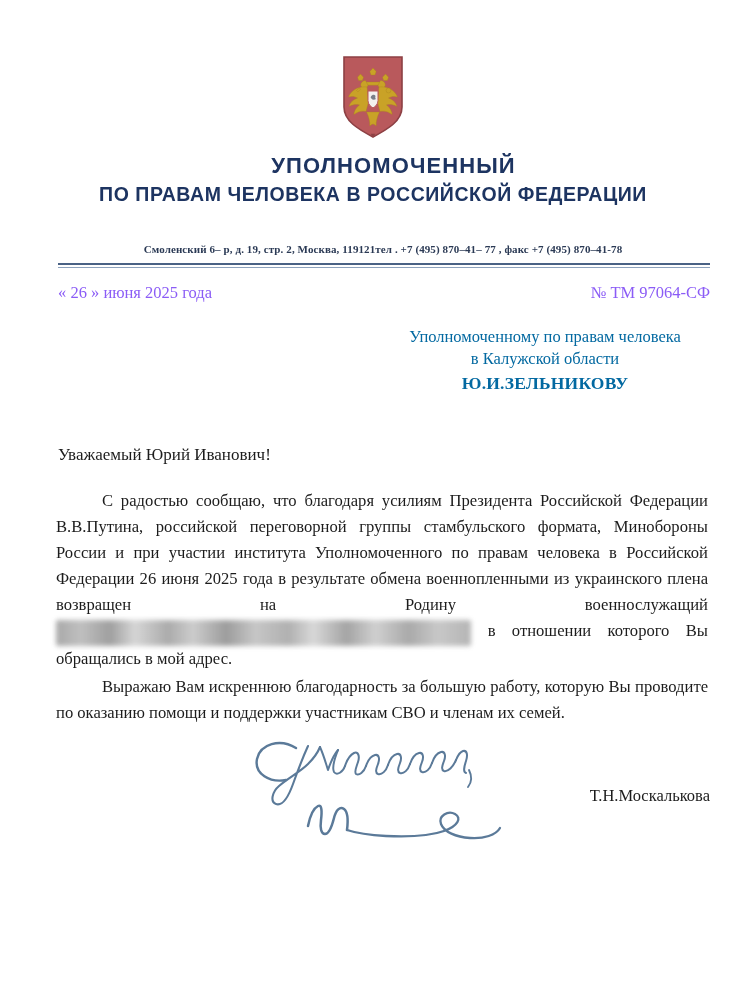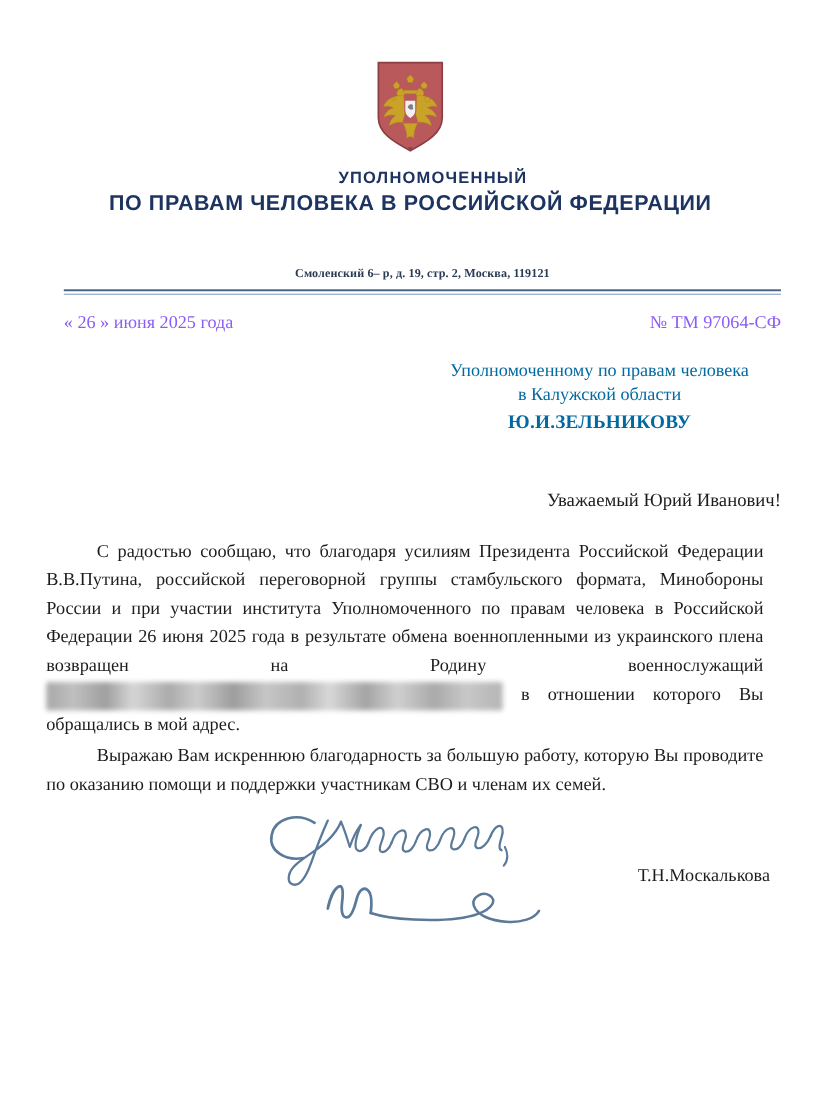--- a/index.html
+++ b/index.html
@@ -37,21 +37,21 @@
   .emblem svg { display: block; }
 
   .org-title {
     text-align: center;
     color: #1d3461;
     font-family: "Liberation Sans", "DejaVu Sans", sans-serif;
     font-weight: bold;
     letter-spacing: 0.4px;
   }
   .org-title .line1 {
-    font-size: 15px;
+    font-size: 22px;
     margin-top: 14px;
     letter-spacing: 1.1px;
     padding-left: 41px;
   }
   .org-title .line2 {
     font-size: 19.5px;
     margin-top: 4px;
     letter-spacing: 0.55px;
   }
 
@@ -121,28 +121,28 @@
     letter-spacing: 0.2px;
     margin-top: 2px;
   }
 
   
   .salutation {
     position: absolute;
     left: 58px;
     width: 652px;
     top: 445px;
-    text-align: right;
+    text-align: left;
     font-size: 17px;
     color: #1c1c1c;
   }
 
   .body-text {
     position: absolute;
-    left: 42px;
+    left: 56px;
     width: 652px;
     top: 488px;
     font-size: 16.6px;
     line-height: 1.57;
     text-align: justify;
     text-justify: inter-word;
     color: #1c1c1c;
   }
   .body-text p {
     margin: 0;
@@ -161,21 +161,21 @@
     filter: blur(2.6px);
     opacity: 0.85;
     border-radius: 2px;
     vertical-align: -2px;
     user-select: none;
   }
 
   
   .signature-block {
     position: absolute;
-    left: 48px;
+    left: 58px;
     width: 652px;
     top: 730px;
     height: 120px;
   }
   .sign-ink {
     position: absolute;
     left: 190px;
     top: 0;
     width: 290px;
     height: 115px;
@@ -235,20 +235,21 @@
     </div>
 
     <div class="org-title">
       <div class="line1">УПОЛНОМОЧЕННЫЙ</div>
       <div class="line2">ПО ПРАВАМ ЧЕЛОВЕКА В РОССИЙСКОЙ ФЕДЕРАЦИИ</div>
     </div>
   </div>
 
   <div class="contact-row">
     <span class="addr">Смоленский 6– р, д. 19, стр. 2, Москва, 119121</span>
+    <span class="tel">тел . +7  (495) 870–41– 77 , факс +7 (495) 870–41-78</span>
   </div>
 
   <div class="rule">
     <div class="bar-thick"></div>
     <div class="bar-gap"></div>
     <div class="bar-thin"></div>
   </div>
 
   <div class="meta-row">
     <span>« 26 » июня 2025 года</span>

